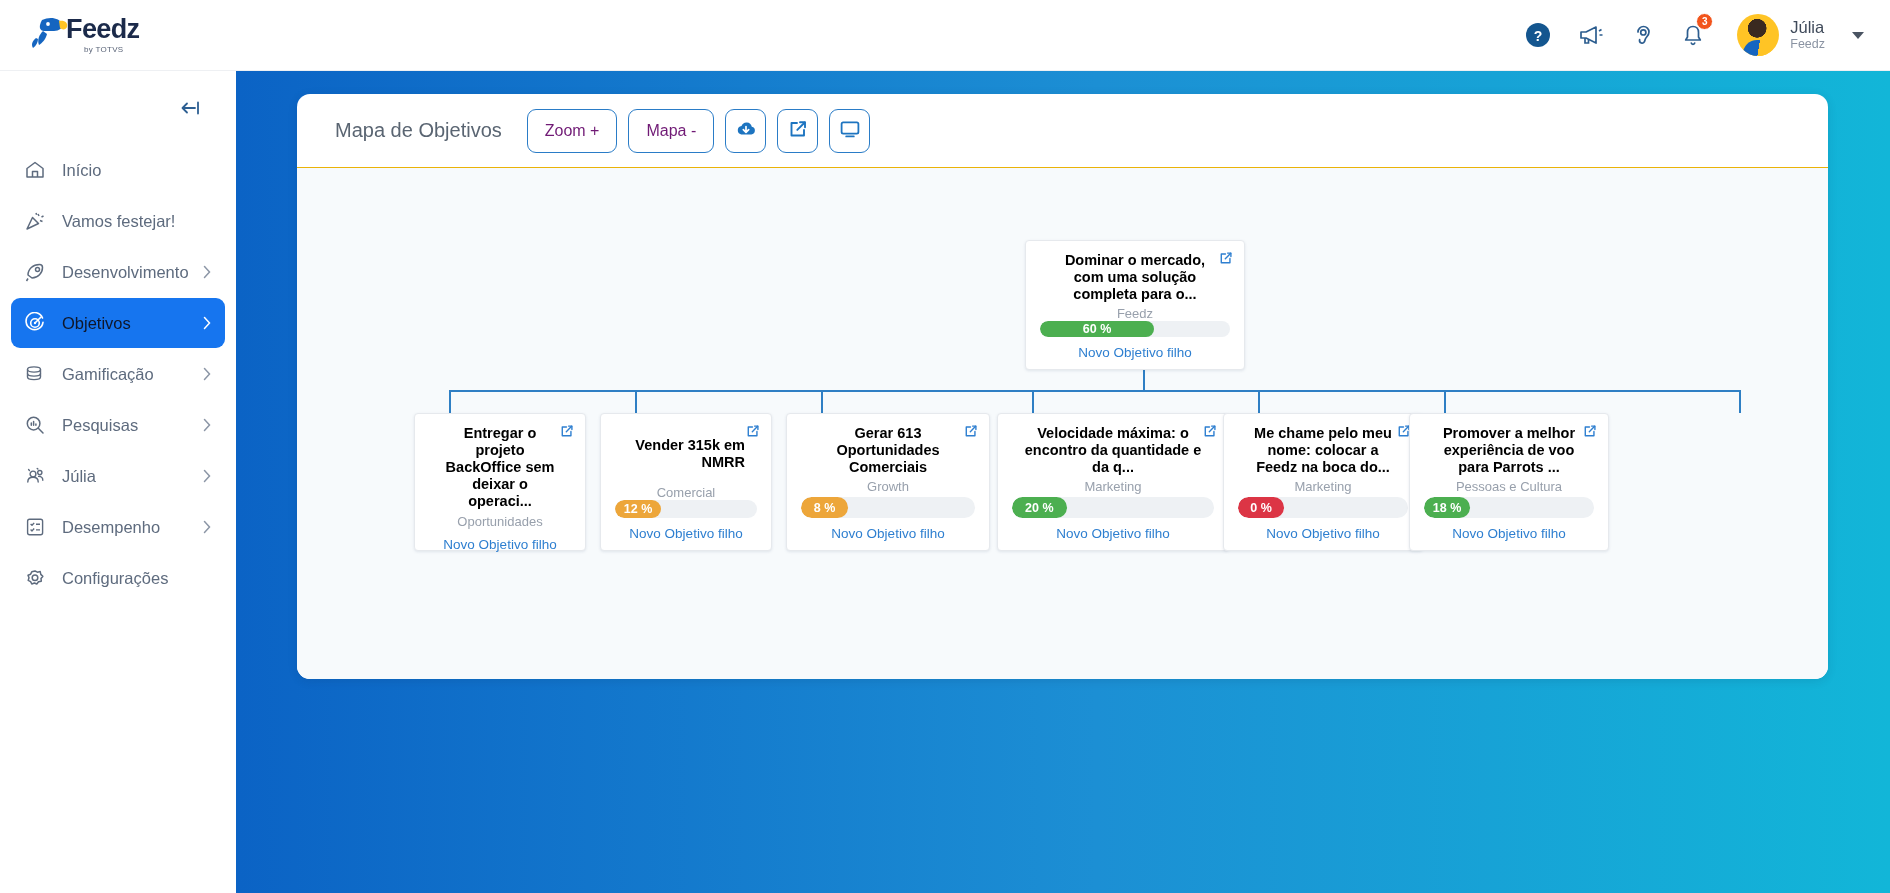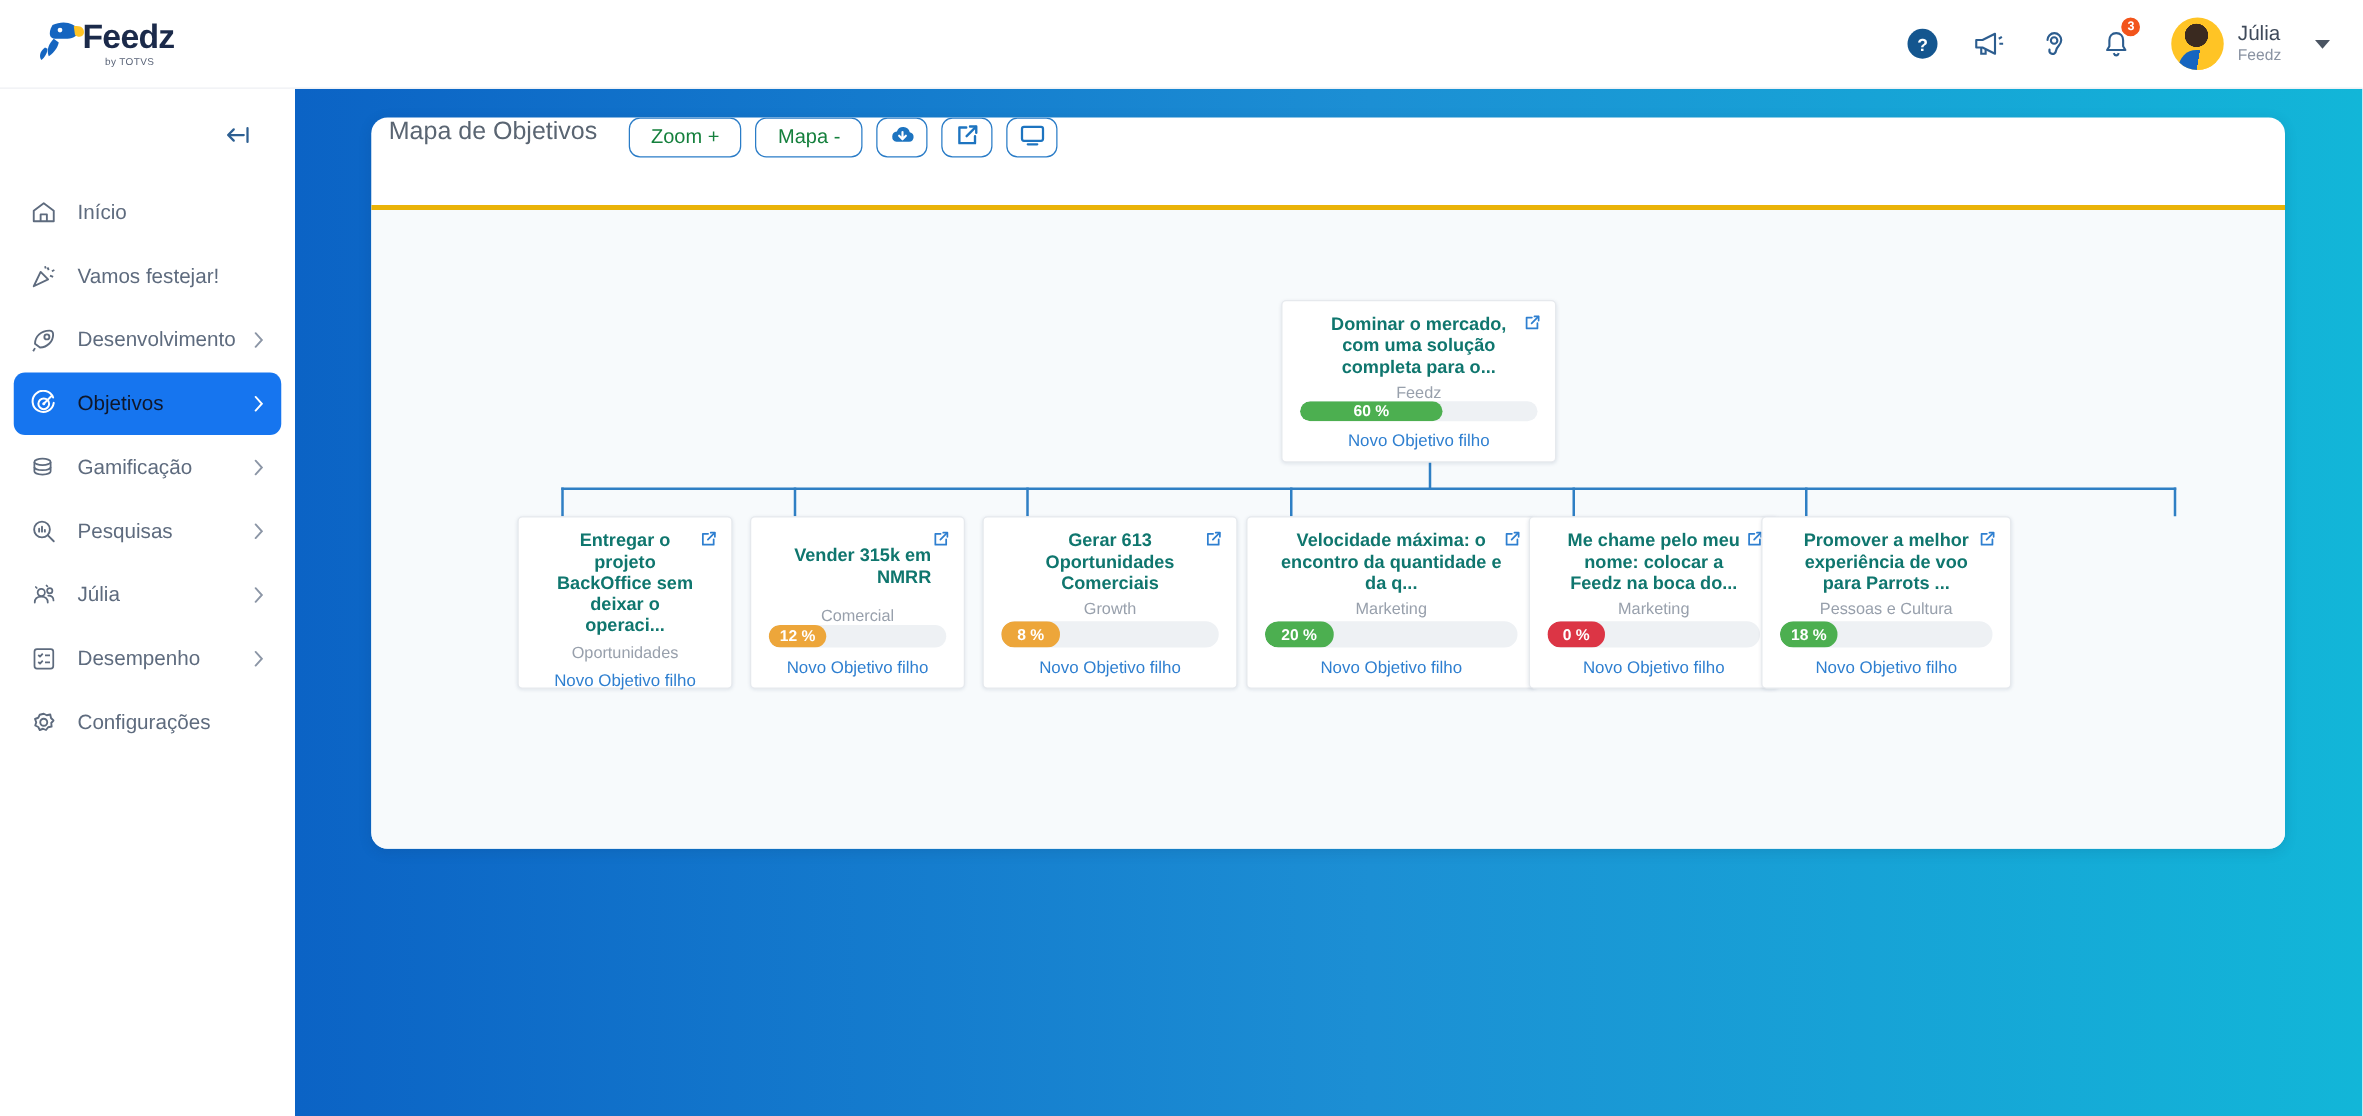--- a/index.html
+++ b/index.html
@@ -85,45 +85,45 @@
     overflow: hidden;
   }
   .panel {
     position: absolute; left: 61px; top: 23px;
     width: 1531px; height: 585px;
     background: #ffffff; border-radius: 13px;
     box-shadow: 0 2px 10px rgba(10,40,80,.13);
     overflow: hidden;
   }
   .panel-head {
-    height: 74px; display: flex; 
-    padding: 0 14px; gap: 11px; border-bottom: 4px solid #eab308;
+    height: 74px; display: flex; align-items: center;
+    padding: 0 38px; gap: 11px; border-bottom: 1px solid #eab308;
   }
   .panel-title { font-size: 20px; color: #5a6572; margin-right: 14px; }
   .tbtn {
-    border: 1px solid #2a7cc7; color: #15803d; background: #fff;
-    border-radius: 9px; font-size: 16px; height: 32px;
+    border: 1px solid #2a7cc7; color: #701a75; background: #fff;
+    border-radius: 9px; font-size: 16px; height: 44px;
     padding: 0 17px; cursor: pointer; display: flex;
     align-items: center; justify-content: center;
     font-family: "Liberation Sans", sans-serif;
   }
   .tbtn.icononly { width: 41px; padding: 0; }
 
   .canvas { position: relative; width: 100%; height: 511px; background: #f7fafc; }
 
   
   .ocard {
     position: absolute; background: #ffffff;
     border: 1px solid #e6e9ed; border-radius: 4px;
     box-shadow: 0 1px 3px rgba(20,50,90,.10);
     padding: 11px 14px 9px;
     display: flex; flex-direction: column;
   }
   .ocard-title {
-    font-size: 14.5px; font-weight: bold; color: #0f766e;
+    font-size: 14.5px; font-weight: bold; color: #000000;
     text-align: center; line-height: 1.18; padding: 0 12px;
   }
   .ocard-sub { font-size: 13px; color: #98a0ac; text-align: center; margin-top: 3px; }
   .ext-icon { position: absolute; top: 10px; right: 11px; cursor: pointer; display: flex; }
   .bar-track {
     position: relative; height: 21px; border-radius: 11px;
     background: #eef1f4; margin-top: auto; overflow: hidden;
   }
   .bar-fill {
     position: absolute; left: 0; top: 0; height: 100%;

